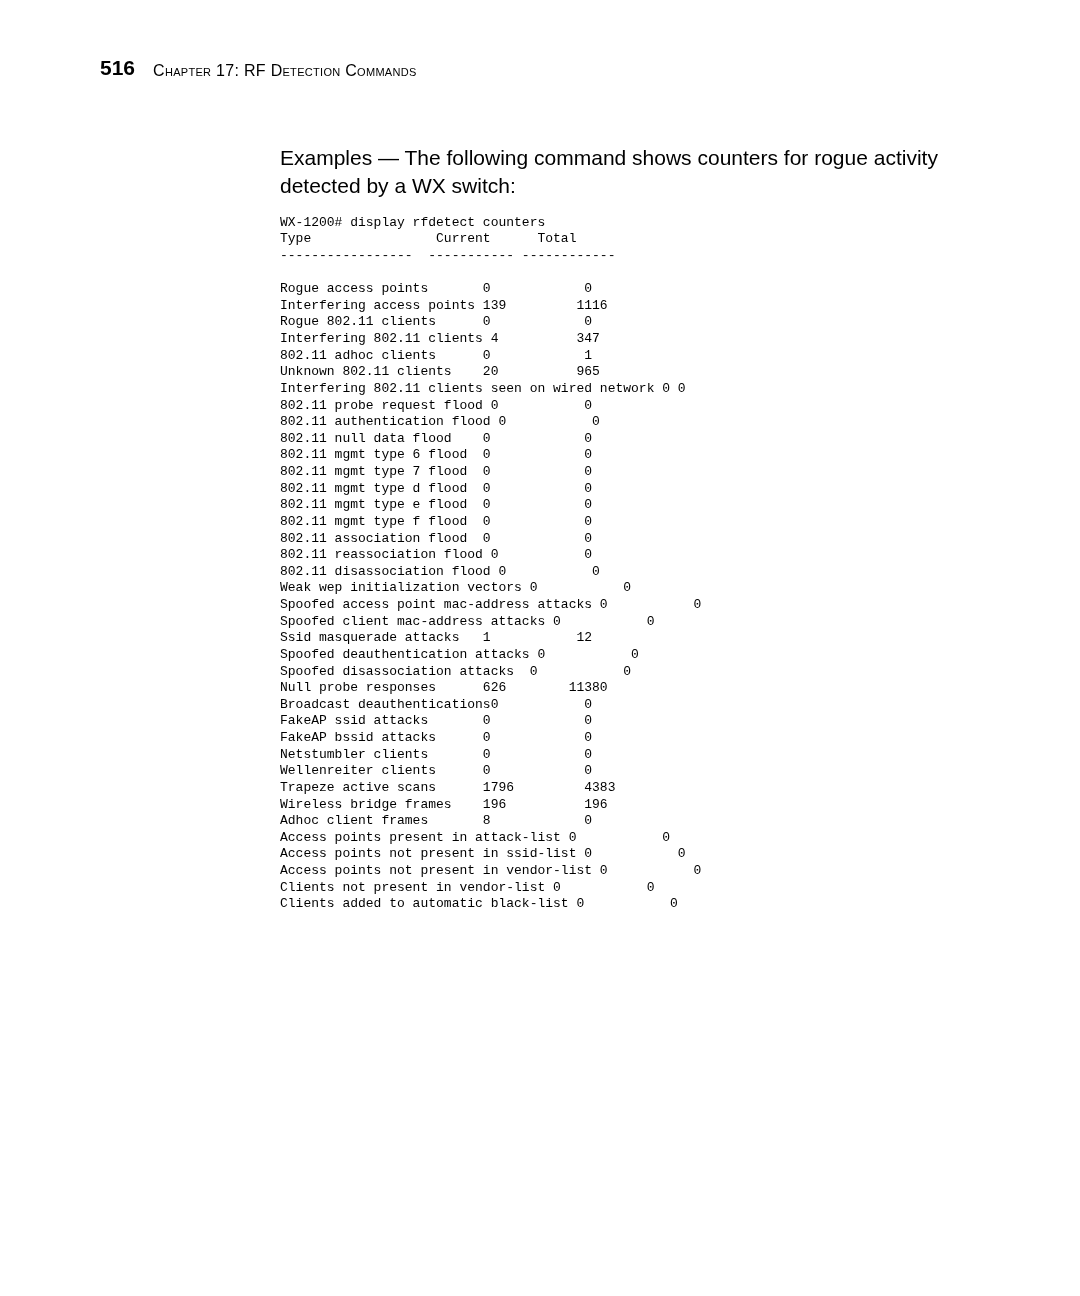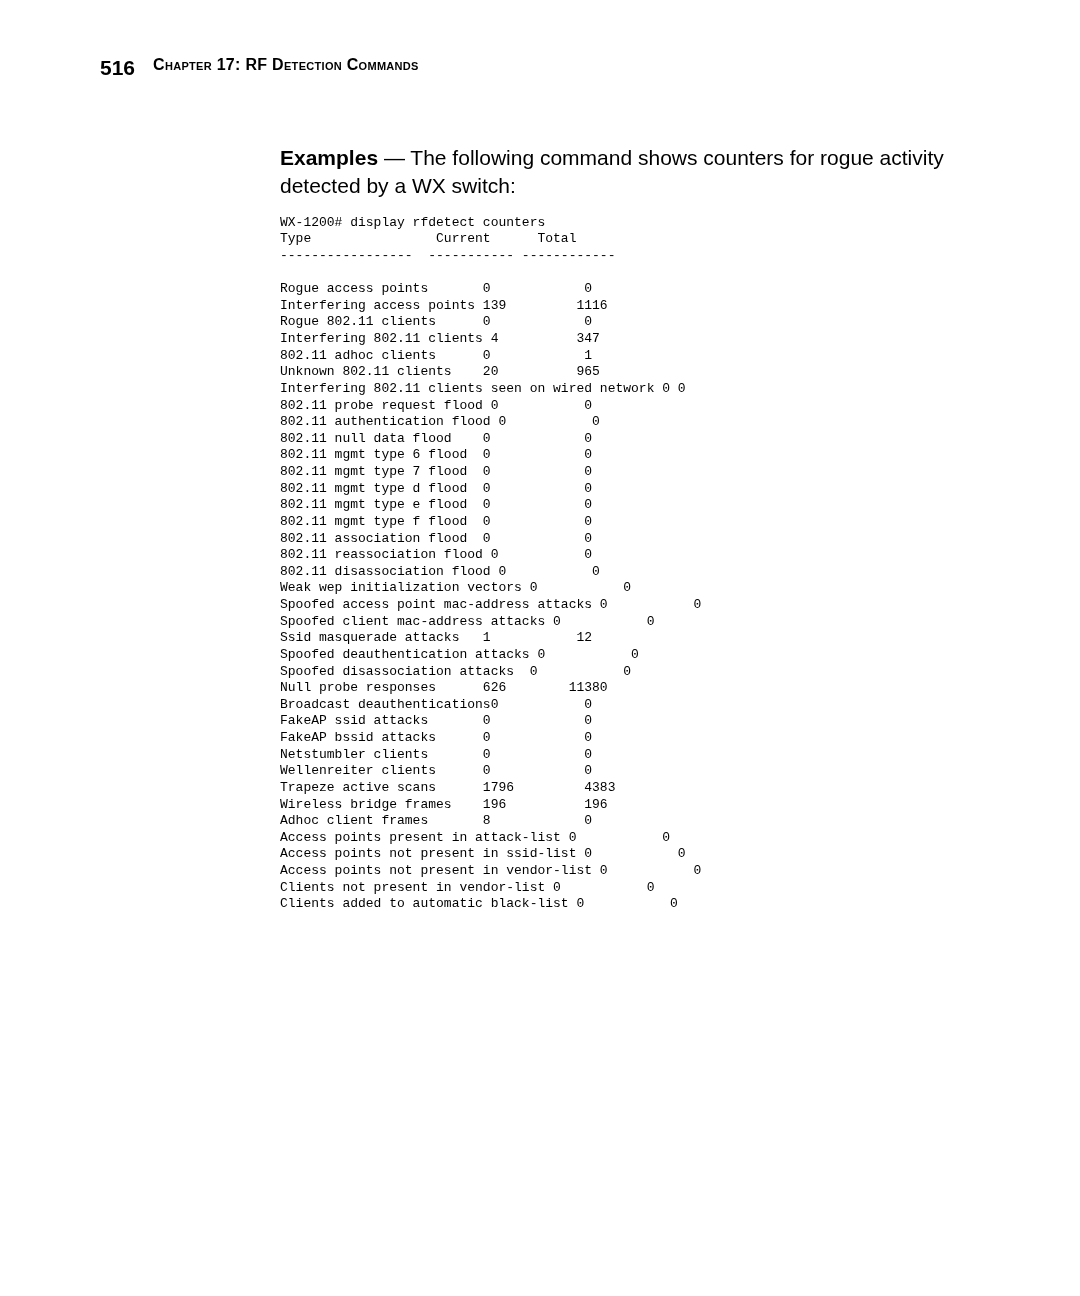--- a/index.html
+++ b/index.html
@@ -9,46 +9,45 @@
     font-family: "Helvetica Neue", Helvetica, Arial, sans-serif;
     color: #000;
     width: 1080px;
     height: 1296px;
   }
   .page {
     padding: 56px 90px 56px 100px;
   }
   .header-row {
     display: flex;
-    align-items: flex-start;
+    align-items: flex-end;
     gap: 18px;
     margin-bottom: 64px;
   }
   .page-num {
     font-weight: 700;
     font-size: 21px;
   }
   .chapter {
     font-size: 16px;
     letter-spacing: 0.3px;
   }
   .chapter-sc {
     font-variant: small-caps;
-    font-weight: bold;
   }
   .content {
     margin-left: 180px;
     margin-right: 10px;
   }
   .intro {
     font-size: 21px;
     line-height: 1.35;
     margin-bottom: 14px;
   }
-  .intro b { font-weight: 700; }
+  .intro b { font-weight: 400; }
   pre.listing {
     font-family: "Courier New", Courier, monospace;
     font-size: 13px;
     line-height: 1.28;
     white-space: pre;
     margin: 0;
   }
 </style>
 </head>
 <body>

